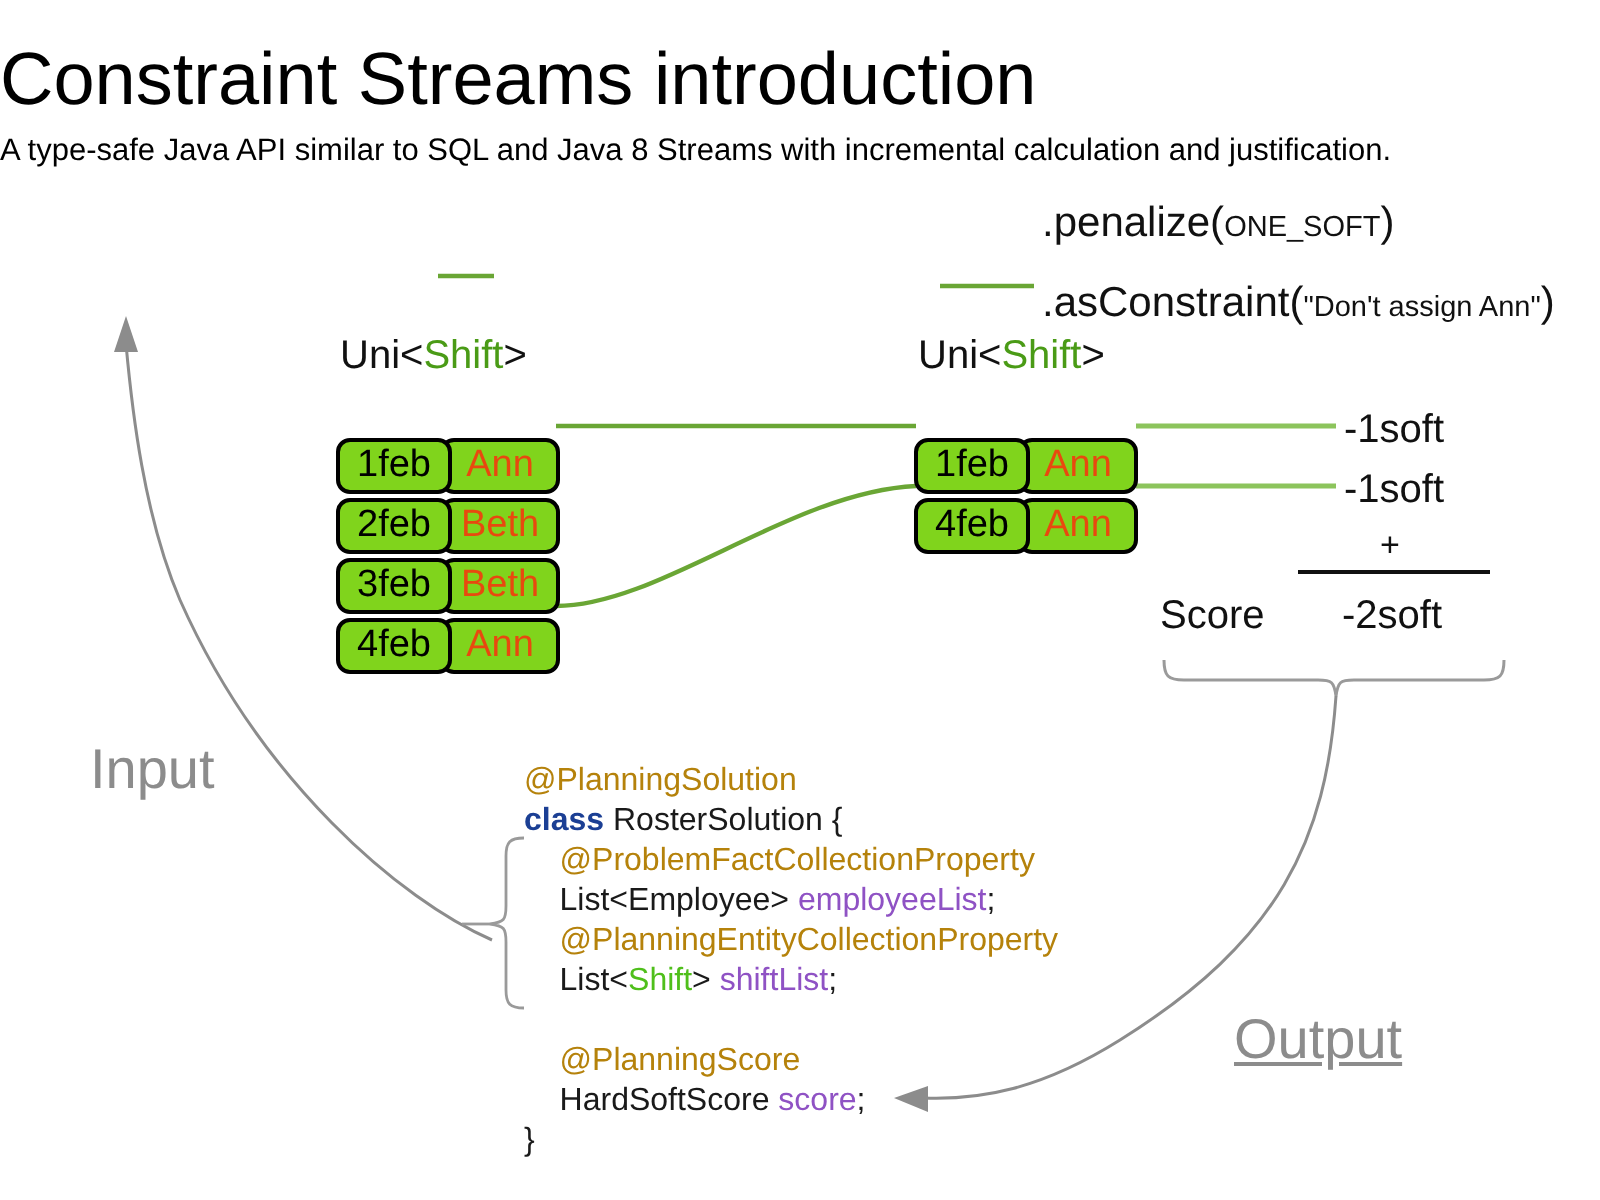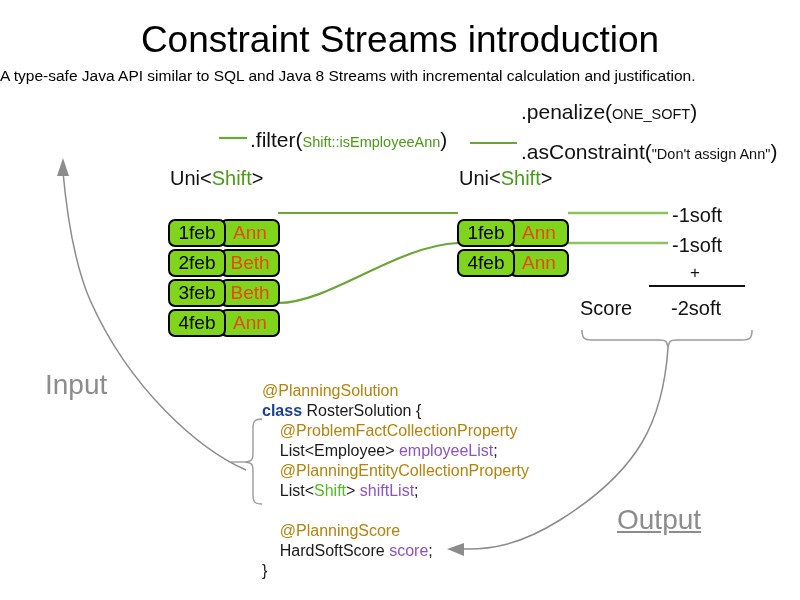--- a/index.html
+++ b/index.html
@@ -15,21 +15,21 @@
     overflow: hidden;
     font-family: "Liberation Sans", sans-serif;
     color: #000000;
   }
   .abs { position: absolute; }
 
   
   #title {
     left: 0; top: 18px;
     width: 800px;
-    text-align: center;
+    text-align: left;
     font-size: 37px;
     line-height: 44px;
     color: #000;
     white-space: nowrap;
   }
   #subtitle {
     left: 0; top: 66px;
     width: 664px;
     text-align: left;
     font-size: 15.5px;
@@ -133,21 +133,20 @@
 
     <path d="M262,419 C255,419 253,421 253,428 L253,453 C253,460 252,461 245,462
              C252,463 253,464 253,471 L253,495 C253,502 255,504 262,504" fill="none" stroke="#9a9a9a" stroke-width="1.4"></path>
     <line x1="245" y1="462" x2="231" y2="462" stroke="#9a9a9a" stroke-width="1.4"></line>
   </svg>
 
   <div class="abs" id="title">Constraint Streams introduction</div>
   <div class="abs" id="subtitle">A type-safe Java API similar to SQL and Java 8 Streams with incremental calculation and justification.</div>
 
 
-  <div class="abs codeline" id="pipe-filter"><span>.filter(</span><span class="sm grn">Shift::isEmployeeAnn</span><span>)</span></div>
 
   <div class="abs codeline" id="pipe-penalize"><span>.penalize(</span><span class="sm">ONE_SOFT</span><span>)</span></div>
 
   <div class="abs codeline" id="pipe-asconstraint"><span>.asConstraint(</span><span class="sm">"Don't assign Ann"</span><span>)</span></div>
 
   <div class="abs unilabel" id="uni-left"><span>Uni&lt;</span><span class="grn">Shift</span><span>&gt;</span></div>
 
   <div class="abs unilabel" id="uni-right"><span>Uni&lt;</span><span class="grn">Shift</span><span>&gt;</span></div>
 
   <div class="abs" id="table-left" style="left:168px; top:199px; width:118px; height:120px;">

